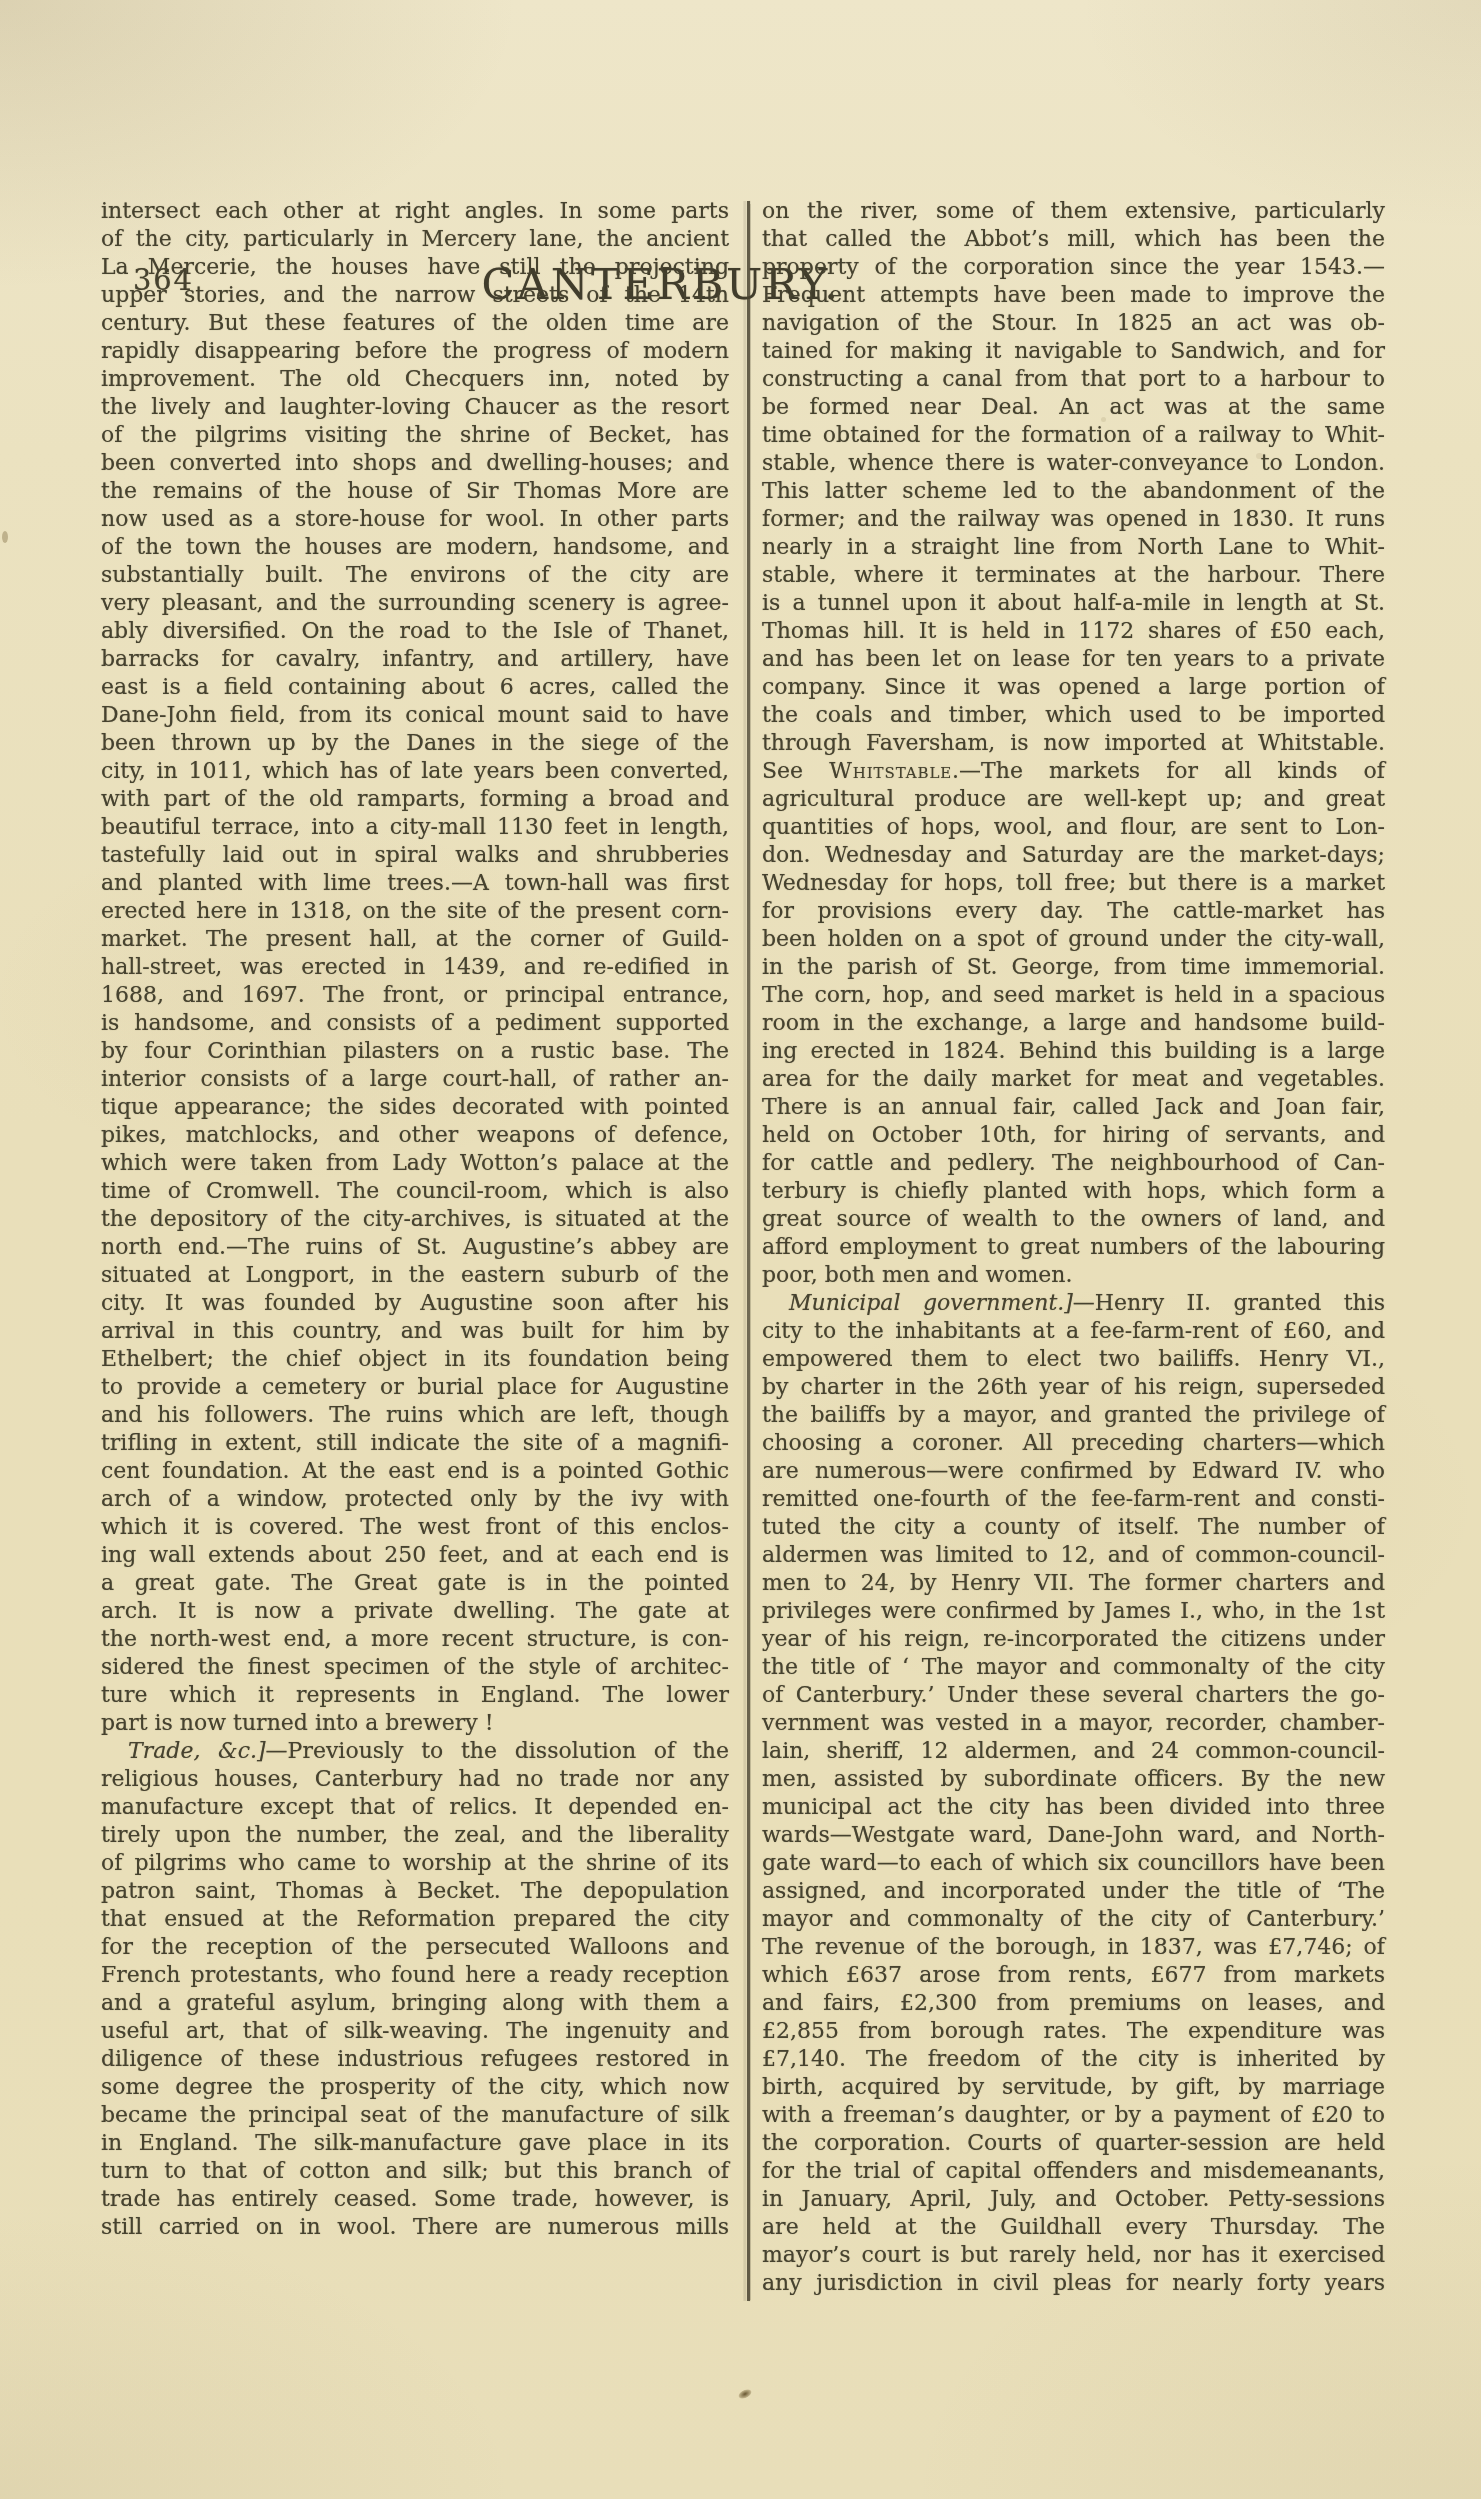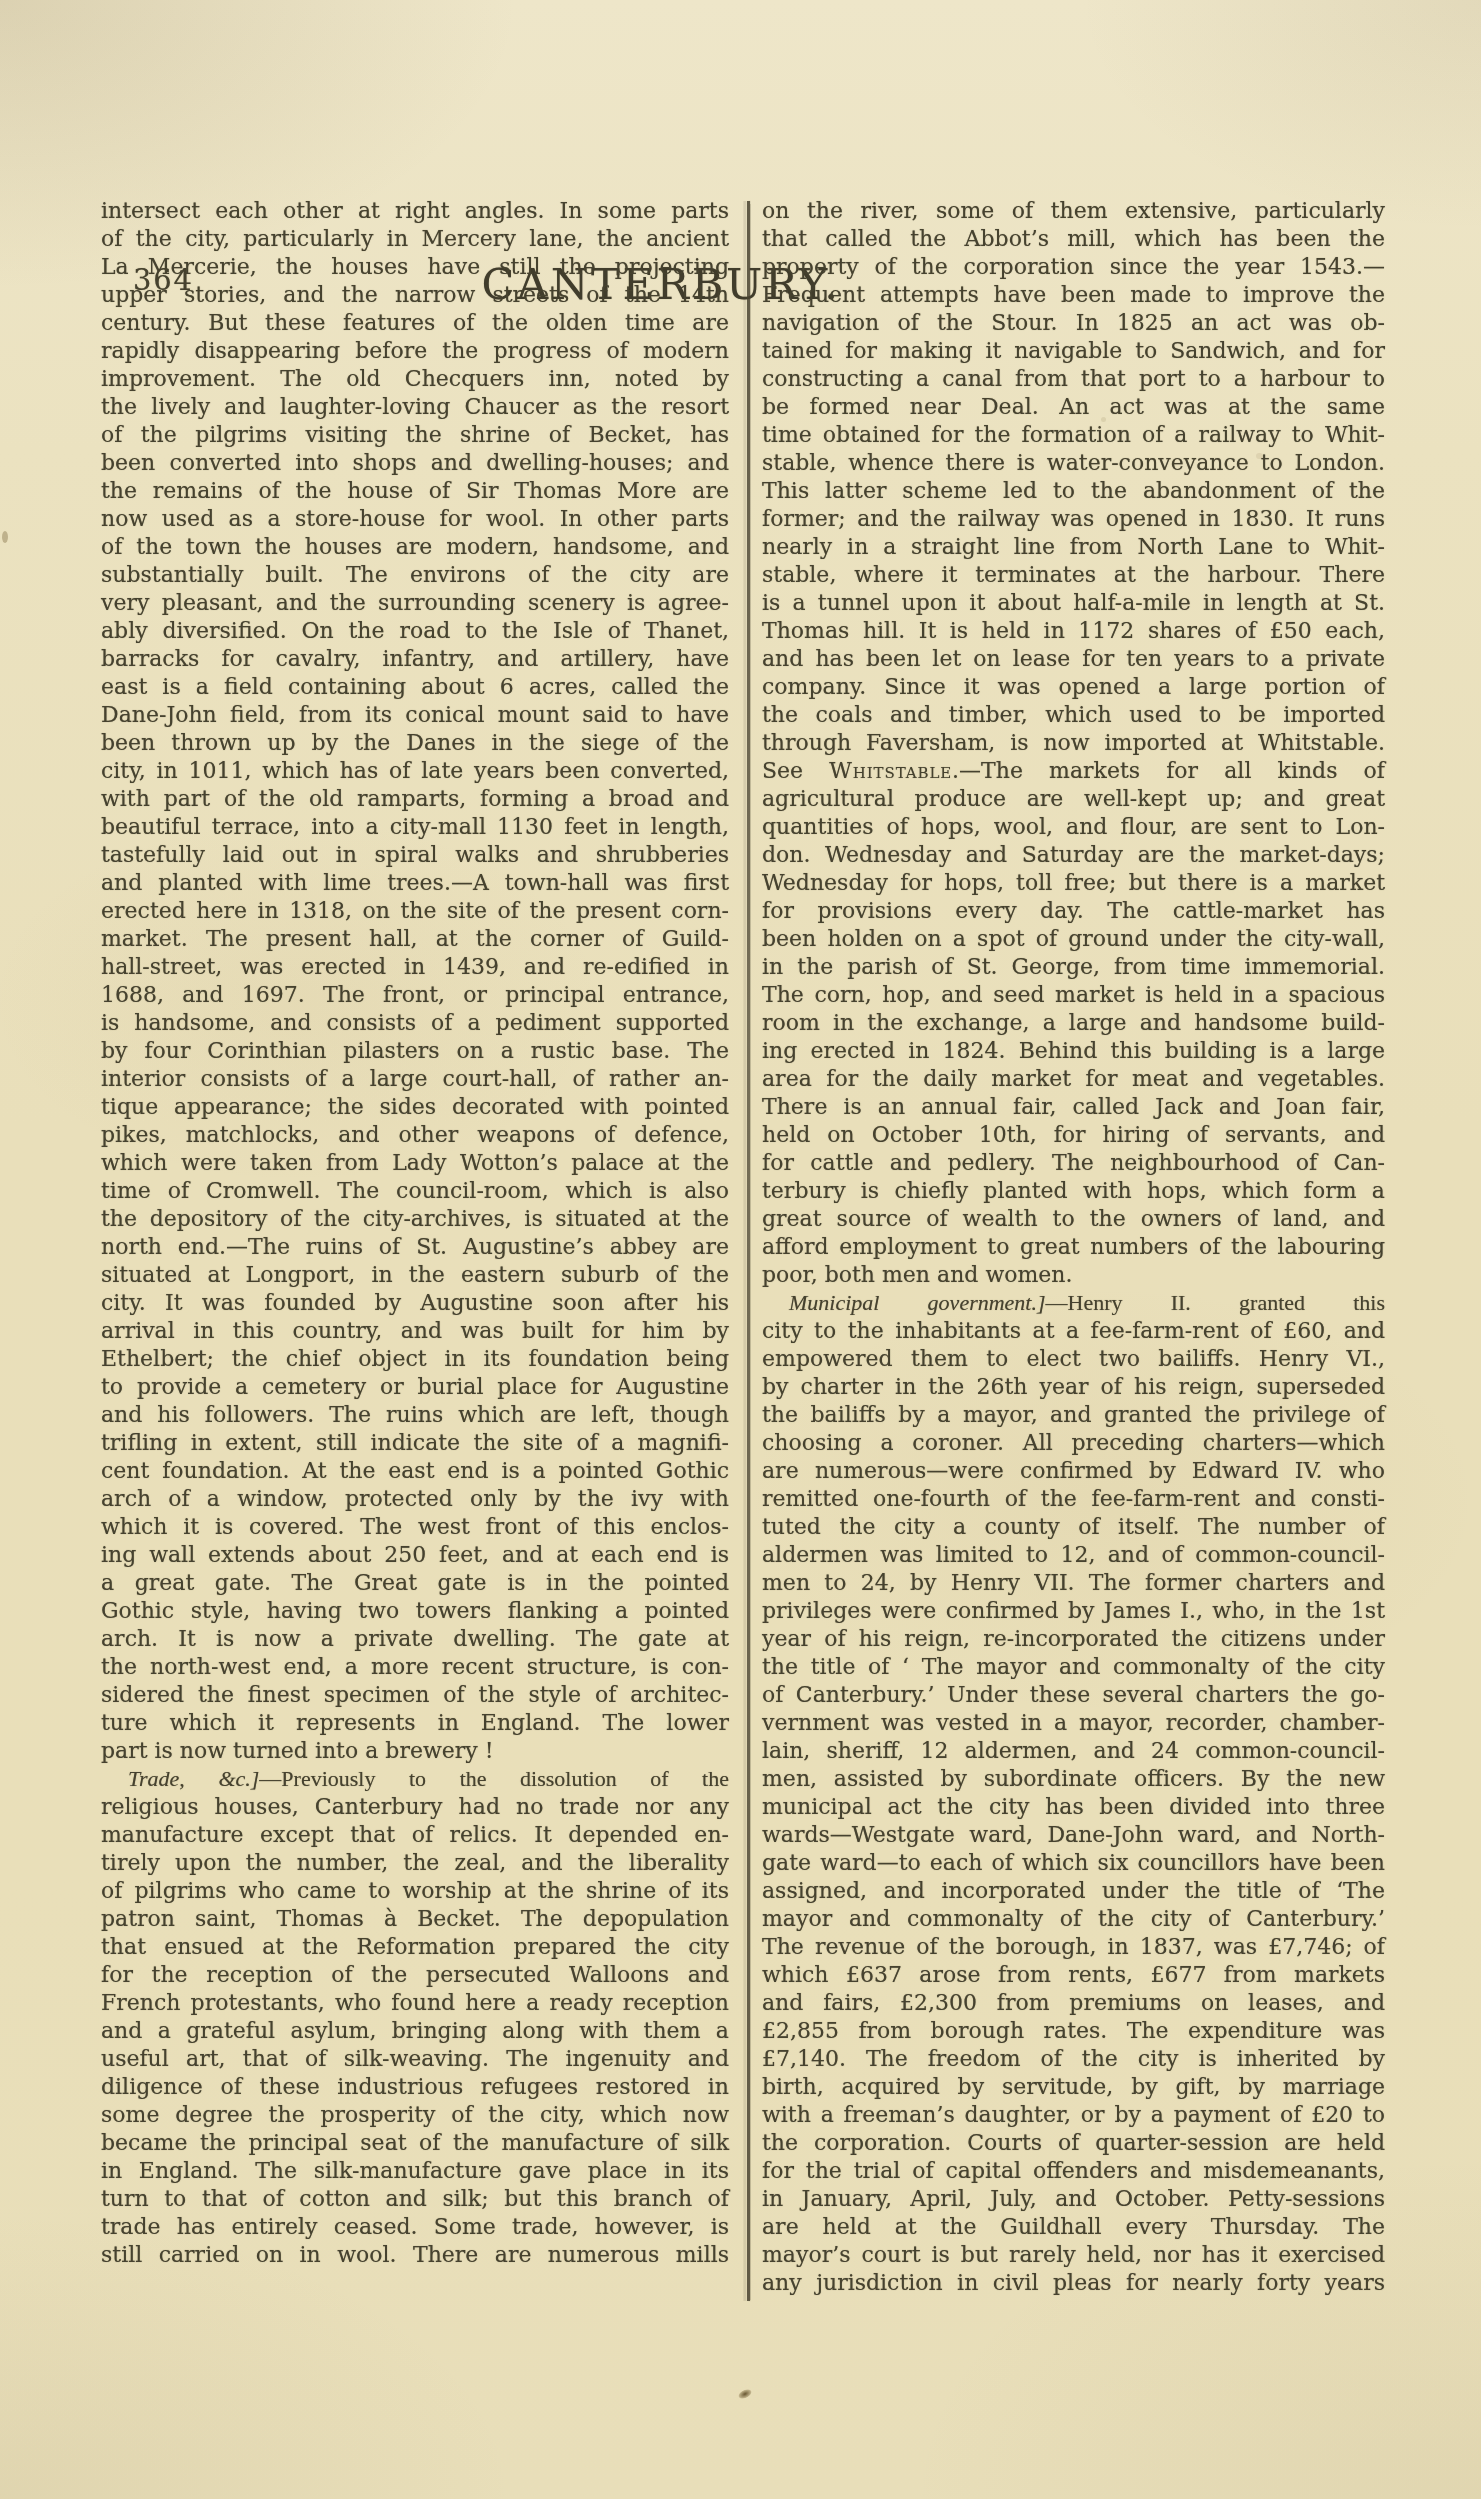--- a/index.html
+++ b/index.html
@@ -36,21 +36,21 @@
     font-size:22px;
   }
   #left-column{ left:101px;  width:628px; }
   #right-column{ left:762px; width:623px; }
   .ln{
     height:28px; line-height:28px;
     text-align:justify; text-align-last:justify;
     white-space:normal; overflow:visible;
   }
   .ln.end{ text-align-last:left; }
-  .ln.ind{ text-indent:27px;font-family:Liberation Serif, serif; }
+  .ln.ind{ text-indent:27px; }
   .it{ font-style:italic; }
   .sc{ font-variant:small-caps; letter-spacing:0.9px; }
   #column-divider{
     position:absolute; left:747px; top:201px;
     width:2.7px; height:2100px;
     background:linear-gradient(180deg, rgba(72,66,48,.85), rgba(72,66,48,.72) 40%, rgba(72,66,48,.85));
     box-shadow:-3.6px 0 0 rgba(72,66,48,.12), 0.9px 0 0.9px rgba(72,66,48,.25);
   }
   #ink-blot{
     position:absolute; left:738px; top:2390px;
@@ -115,21 +115,20 @@
       <div class="ln"><span>arrival in this country, and was built for him by</span></div>
       <div class="ln"><span>Ethelbert; the chief object in its foundation being</span></div>
       <div class="ln"><span>to provide a cemetery or burial place for Augustine</span></div>
       <div class="ln"><span>and his followers.  The ruins which are left, though</span></div>
       <div class="ln"><span>trifling in extent, still indicate the site of a magnifi-</span></div>
       <div class="ln"><span>cent foundation.  At the east end is a pointed Gothic</span></div>
       <div class="ln"><span>arch of a window, protected only by the ivy with</span></div>
       <div class="ln"><span>which it is covered.  The west front of this enclos-</span></div>
       <div class="ln"><span>ing wall extends about 250 feet, and at each end is</span></div>
       <div class="ln"><span>a great gate.  The Great gate is in the pointed</span></div>
-      <div class="ln"><span>Gothic style, having two towers flanking a pointed</span></div>
       <div class="ln"><span>arch.  It is now a private dwelling.  The gate at</span></div>
       <div class="ln"><span>the north-west end, a more recent structure, is con-</span></div>
       <div class="ln"><span>sidered the finest specimen of the style of architec-</span></div>
       <div class="ln"><span>ture which it represents in England.  The lower</span></div>
       <div class="ln end"><span>part is now turned into a brewery !</span></div>
       <div class="ln ind"><span class="it">Trade, &amp;c.]</span><span>—Previously to the dissolution of the</span></div>
       <div class="ln"><span>religious houses, Canterbury had no trade nor any</span></div>
       <div class="ln"><span>manufacture except that of relics.  It depended en-</span></div>
       <div class="ln"><span>tirely upon the number, the zeal, and the liberality</span></div>
       <div class="ln"><span>of pilgrims who came to worship at the shrine of its</span></div>

